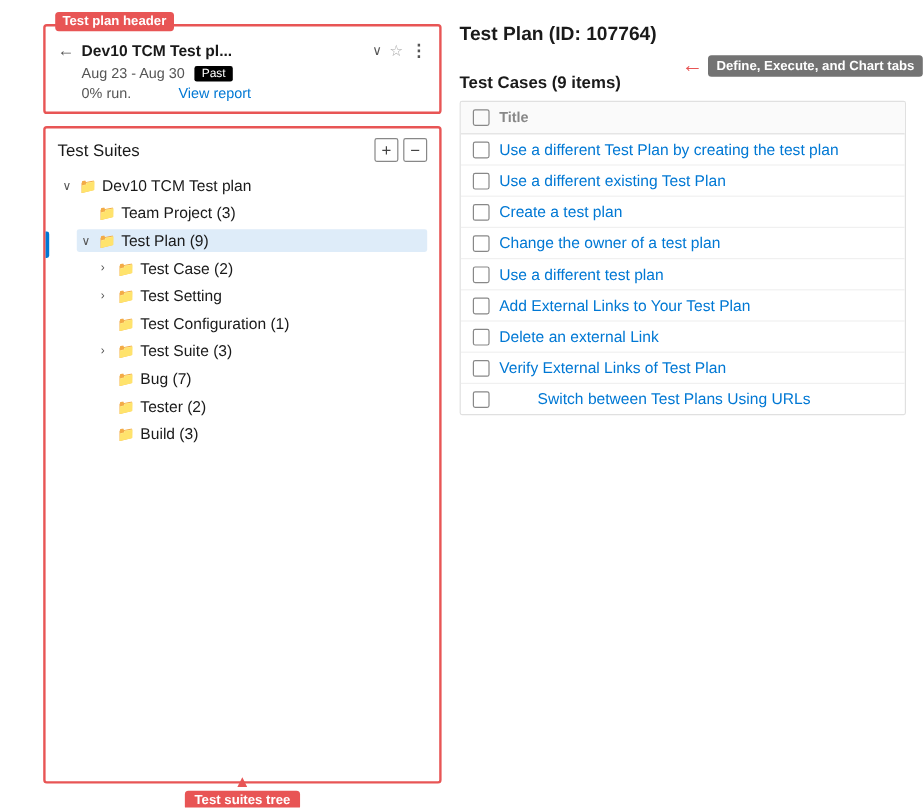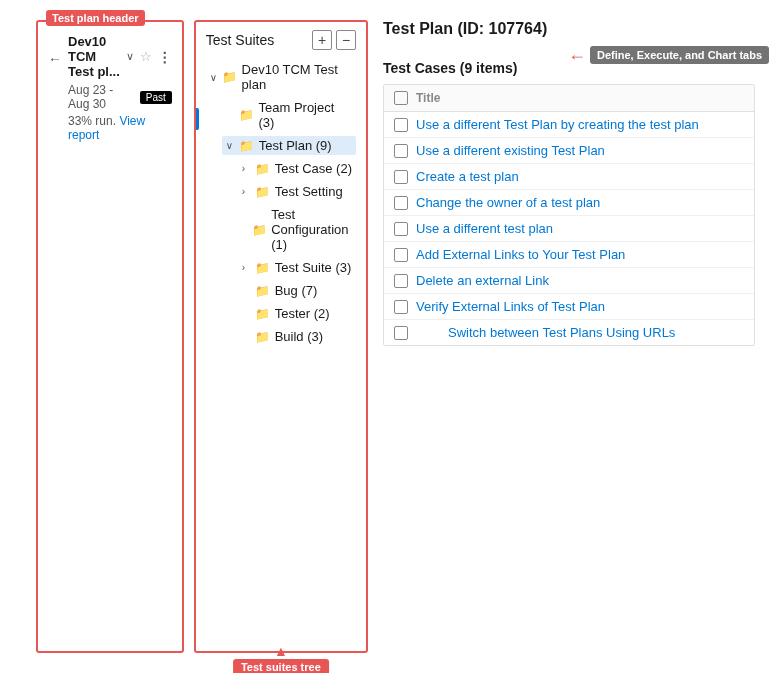--- a/index.html
+++ b/index.html
@@ -19,20 +19,21 @@
       padding: 20px 15px 20px 20px;
       gap: 15px;
       height: 100%;
     }
 
     
     .left-panel {
       width: 348px;
       flex-shrink: 0;
       display: flex;
+      flex-direction: column;
       gap: 10px;
       padding-left: 16px;
     }
 
     
     .test-plan-header-box {
       border: 2px solid #e85555;
       border-radius: 3px;
       padding: 8px 10px;
       position: relative;
@@ -111,20 +112,21 @@
     .run-row {
       margin-top: 3px;
       margin-left: 20px;
       font-size: 12px;
       color: #555;
     }
 
     .view-report-link {
       color: #0078d4;
       text-decoration: none;
+      margin-left: 36px;
     }
 
     
     .test-suites-box {
       border: 2px solid #e85555;
       border-radius: 3px;
       padding: 8px 10px;
       flex: 1;
       position: relative;
     }
@@ -352,21 +354,21 @@
         <span class="star-icon">☆</span>
         <span class="dots-icon">⋮</span>
       </div>
 
       <div class="header-date-row">
         <span class="date-text">Aug 23 - Aug 30</span>
         <span class="past-badge">Past</span>
       </div>
 
       <div class="run-row">
-        <span>33% run.</span>
+        <span>0% run.</span>
         <a class="view-report-link" href="#">View report</a>
       </div>
     </div>
 
     <div class="test-suites-box" style="position:relative;">
       <div class="suites-header">
         <span class="suites-title">Test Suites</span>
         <div class="suites-actions">
           <button class="suite-action-btn">+</button>
           <button class="suite-action-btn">−</button>

